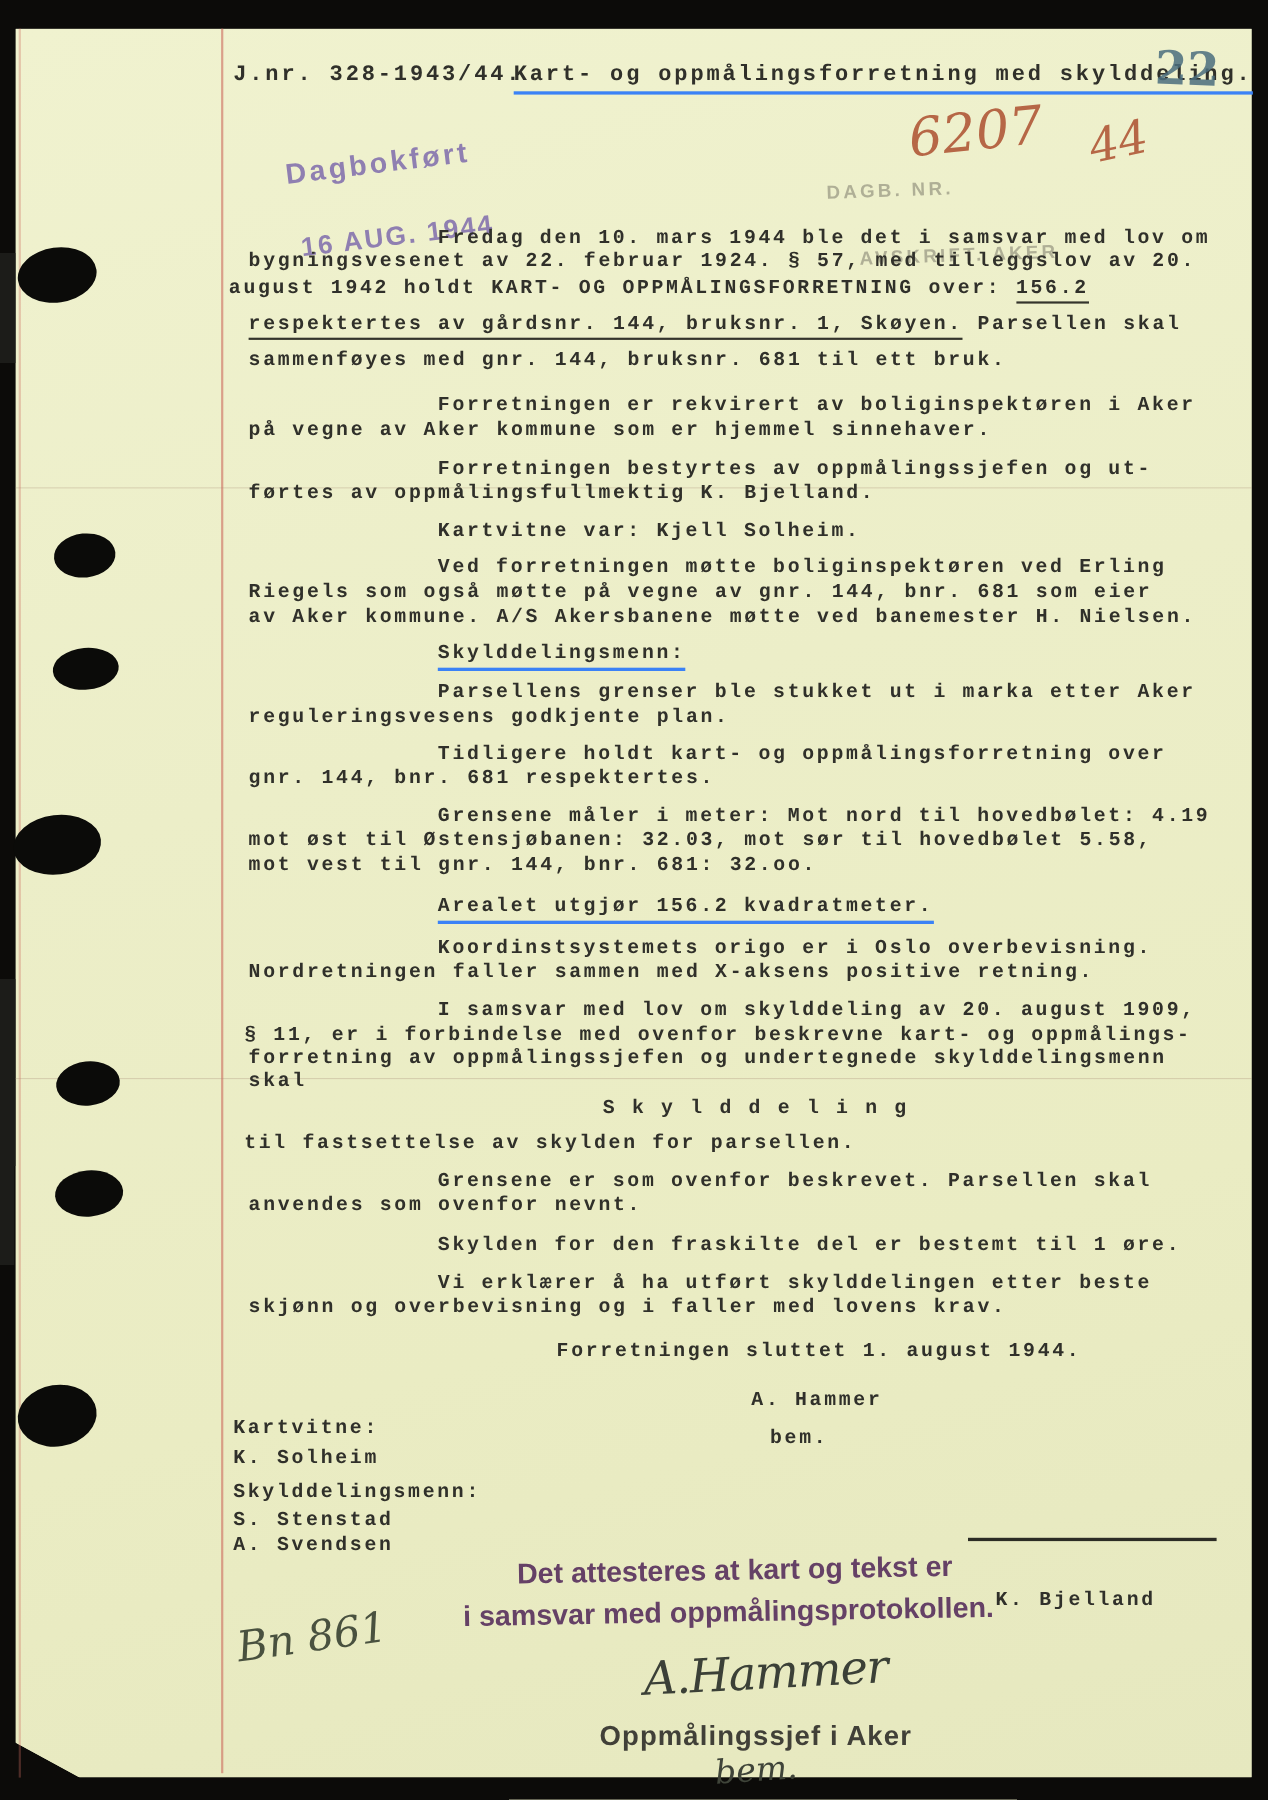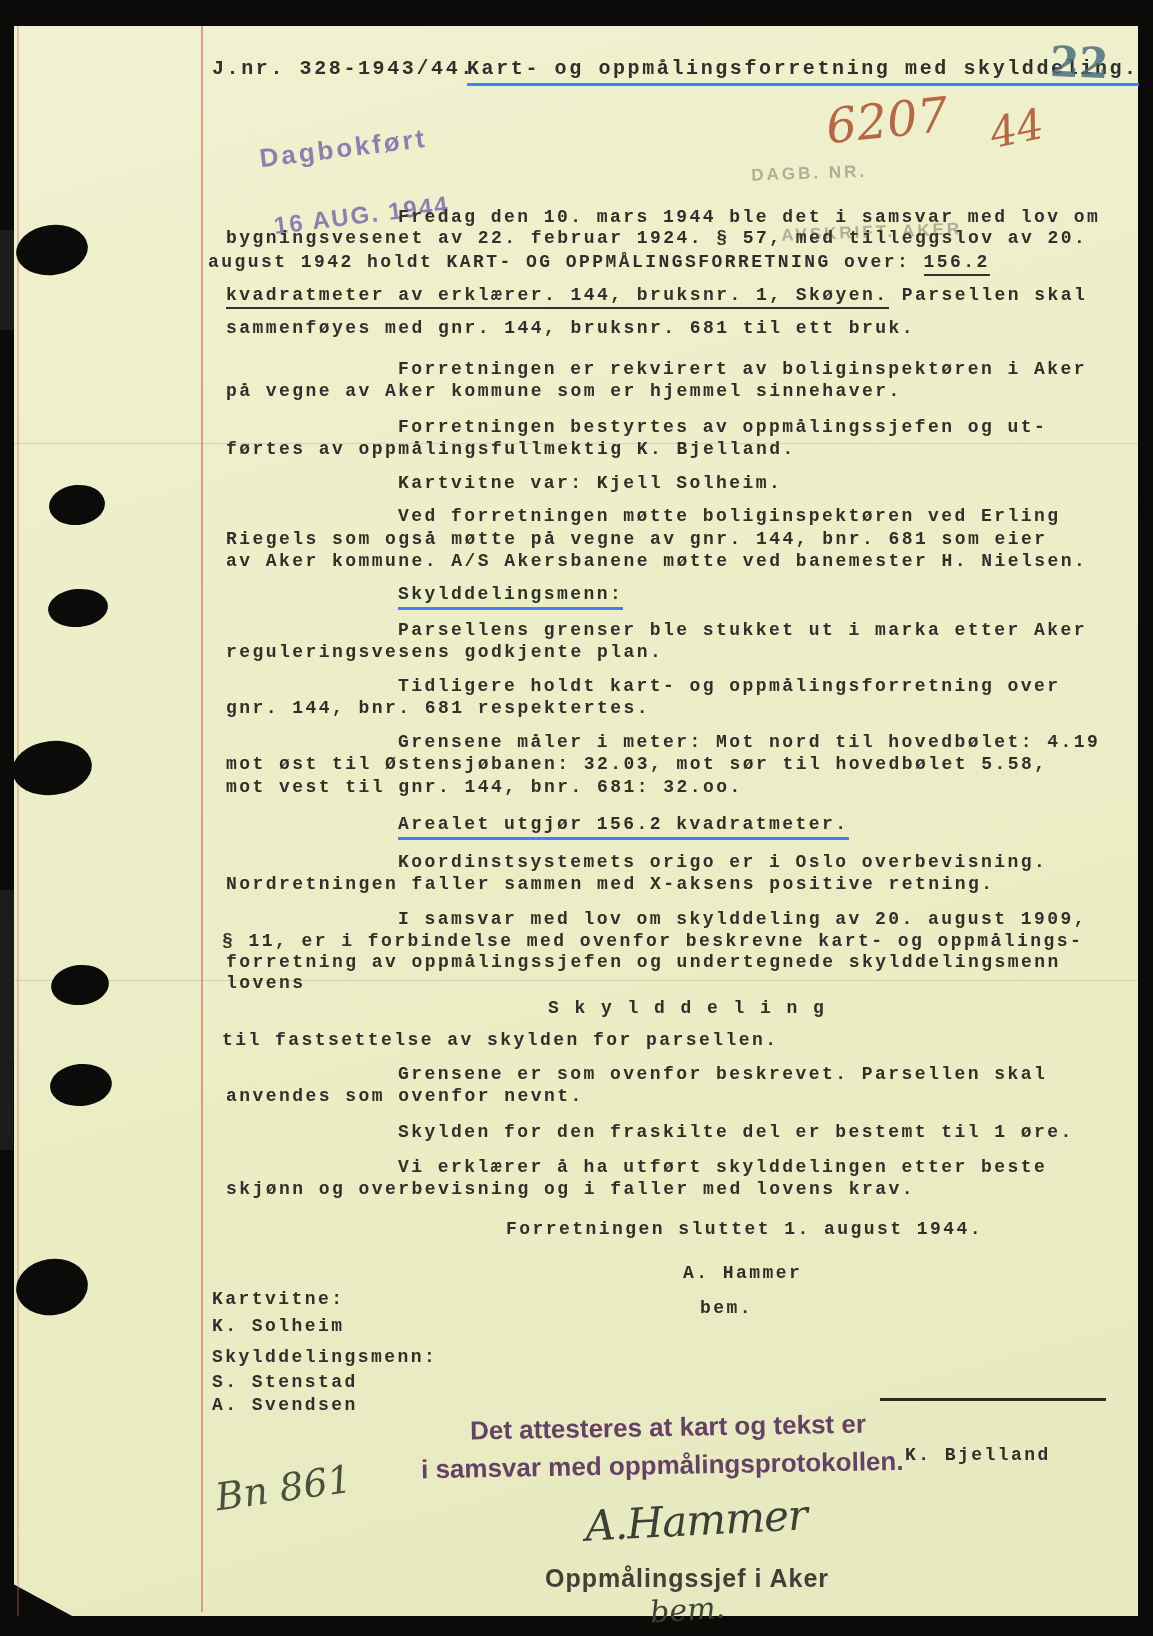--- a/index.html
+++ b/index.html
@@ -96,21 +96,21 @@
 <div class="stamp-grey">
   <div class="l1">DAGB. NR.</div>
   <div class="l2">AVSKRIFT. AKER</div>
 </div>
 <div class="hand-red" style="left:826px;top:92px;font-size:48px;transform:rotate(-6deg);">6207</div>
 <div class="hand-red" style="left:990px;top:104px;font-size:42px;transform:rotate(-12deg);">44</div>
 
 <div class="tl" style="left:398px;top:206px;">Fredag den 10. mars 1944 ble det i samsvar med lov om</div>
 <div class="tl" style="left:226px;top:227px;">bygningsvesenet av 22. februar 1924. § 57, med tilleggslov av 20.</div>
 <div class="tl" style="left:208px;top:251px;"><span>august 1942 holdt KART- OG OPPMÅLINGSFORRETNING over: </span><span class="u">156.2</span></div>
-<div class="tl" style="left:226px;top:284px;"><span class="u">kvadratmeter av erklærer. 144, bruksnr. 1, Skøyen.</span><span> Parsellen skal</span></div>
+<div class="tl" style="left:226px;top:284px;"><span class="u">respektertes av gårdsnr. 144, bruksnr. 1, Skøyen.</span><span> Parsellen skal</span></div>
 <div class="tl" style="left:226px;top:317px;">sammenføyes med gnr. 144, bruksnr. 681 til ett bruk.</div>
 <div class="tl" style="left:398px;top:358px;">Forretningen er rekvirert av boliginspektøren i Aker</div>
 <div class="tl" style="left:226px;top:380px;">på vegne av Aker kommune som er hjemmel sinnehaver.</div>
 <div class="tl" style="left:398px;top:416px;">Forretningen bestyrtes av oppmålingssjefen og ut-</div>
 <div class="tl" style="left:226px;top:438px;">førtes av oppmålingsfullmektig K. Bjelland.</div>
 <div class="tl" style="left:398px;top:472px;">Kartvitne var: Kjell Solheim.</div>
 <div class="tl" style="left:398px;top:505px;">Ved forretningen møtte boliginspektøren ved Erling</div>
 <div class="tl" style="left:226px;top:528px;">Riegels som også møtte på vegne av gnr. 144, bnr. 681 som eier</div>
 <div class="tl" style="left:226px;top:550px;">av Aker kommune. A/S Akersbanene møtte ved banemester H. Nielsen.</div>
 <div class="tl" style="left:398px;top:583px;"><span class="hu">Skylddelingsmenn:</span></div>
@@ -120,21 +120,21 @@
 <div class="tl" style="left:226px;top:697px;">gnr. 144, bnr. 681 respektertes.</div>
 <div class="tl" style="left:398px;top:731px;">Grensene måler i meter: Mot nord til hovedbølet: 4.19</div>
 <div class="tl" style="left:226px;top:753px;">mot øst til Østensjøbanen: 32.03, mot sør til hovedbølet 5.58,</div>
 <div class="tl" style="left:226px;top:776px;">mot vest til gnr. 144, bnr. 681: 32.oo.</div>
 <div class="tl" style="left:398px;top:813px;"><span class="hu">Arealet utgjør 156.2 kvadratmeter.</span></div>
 <div class="tl" style="left:398px;top:851px;">Koordinstsystemets origo er i Oslo overbevisning.</div>
 <div class="tl" style="left:226px;top:873px;">Nordretningen faller sammen med X-aksens positive retning.</div>
 <div class="tl" style="left:398px;top:908px;">I samsvar med lov om skylddeling av 20. august 1909,</div>
 <div class="tl" style="left:222px;top:930px;">§ 11, er i forbindelse med ovenfor beskrevne kart- og oppmålings-</div>
 <div class="tl" style="left:226px;top:951px;">forretning av oppmålingssjefen og undertegnede skylddelingsmenn</div>
-<div class="tl" style="left:226px;top:972px;">lovens</div>
+<div class="tl" style="left:226px;top:972px;">skal</div>
 <div class="tl" style="left:548px;top:997px;">S k y l d d e l i n g</div>
 <div class="tl" style="left:222px;top:1029px;">til fastsettelse av skylden for parsellen.</div>
 <div class="tl" style="left:398px;top:1063px;">Grensene er som ovenfor beskrevet. Parsellen skal</div>
 <div class="tl" style="left:226px;top:1085px;">anvendes som ovenfor nevnt.</div>
 <div class="tl" style="left:398px;top:1121px;">Skylden for den fraskilte del er bestemt til 1 øre.</div>
 <div class="tl" style="left:398px;top:1156px;">Vi erklærer å ha utført skylddelingen etter beste</div>
 <div class="tl" style="left:226px;top:1178px;">skjønn og overbevisning og i faller med lovens krav.</div>
 <div class="tl" style="left:506px;top:1218px;">Forretningen sluttet 1. august 1944.</div>
 <div class="tl" style="left:683px;top:1262px;">A. Hammer</div>
 <div class="tl" style="left:700px;top:1297px;">bem.</div>

